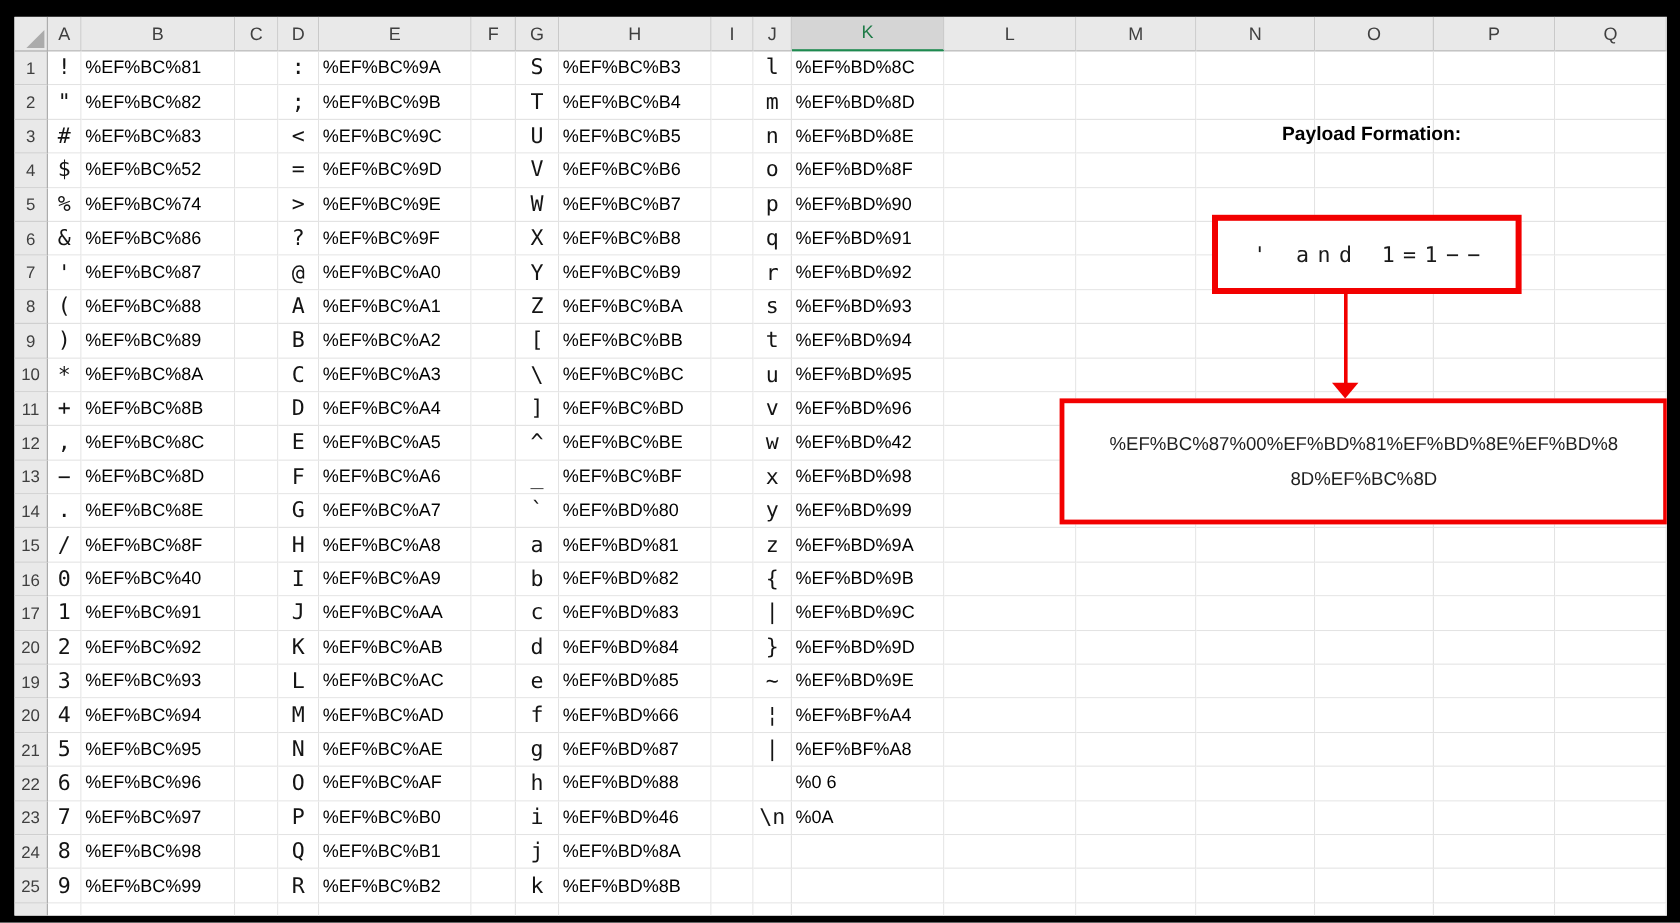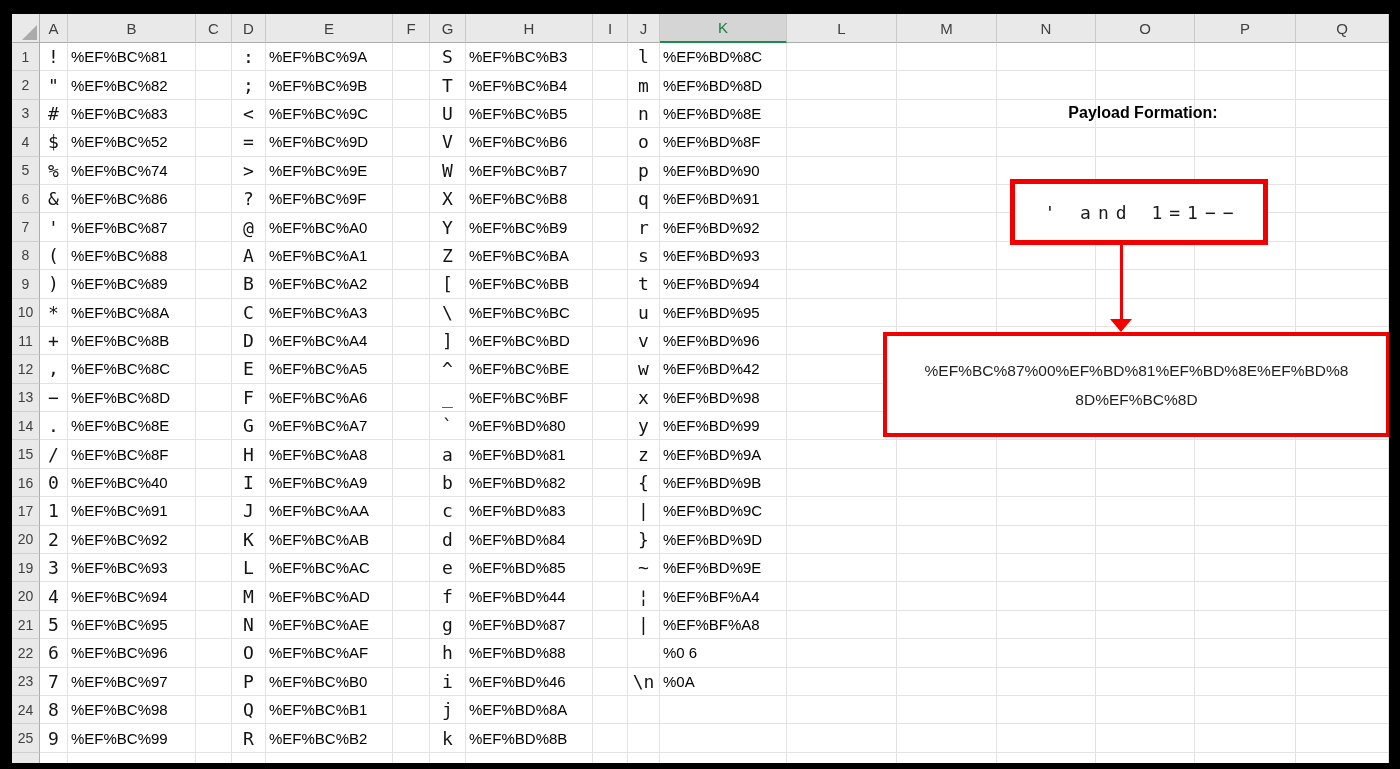--- a/index.html
+++ b/index.html
@@ -451,21 +451,21 @@
         <div class="cell"></div>
         <div class="cell"></div>
         <div class="rhcell">20</div>
         <div class="cell char">4</div>
         <div class="cell code">%EF%BC%94</div>
         <div class="cell"></div>
         <div class="cell char">M</div>
         <div class="cell code">%EF%BC%AD</div>
         <div class="cell"></div>
         <div class="cell char">f</div>
-        <div class="cell code">%EF%BD%44</div>
+        <div class="cell code">%EF%BD%66</div>
         <div class="cell"></div>
         <div class="cell char">¦</div>
         <div class="cell code">%EF%BF%A4</div>
         <div class="cell"></div>
         <div class="cell"></div>
         <div class="cell"></div>
         <div class="cell"></div>
         <div class="cell"></div>
         <div class="cell"></div>
         <div class="rhcell">21</div>

